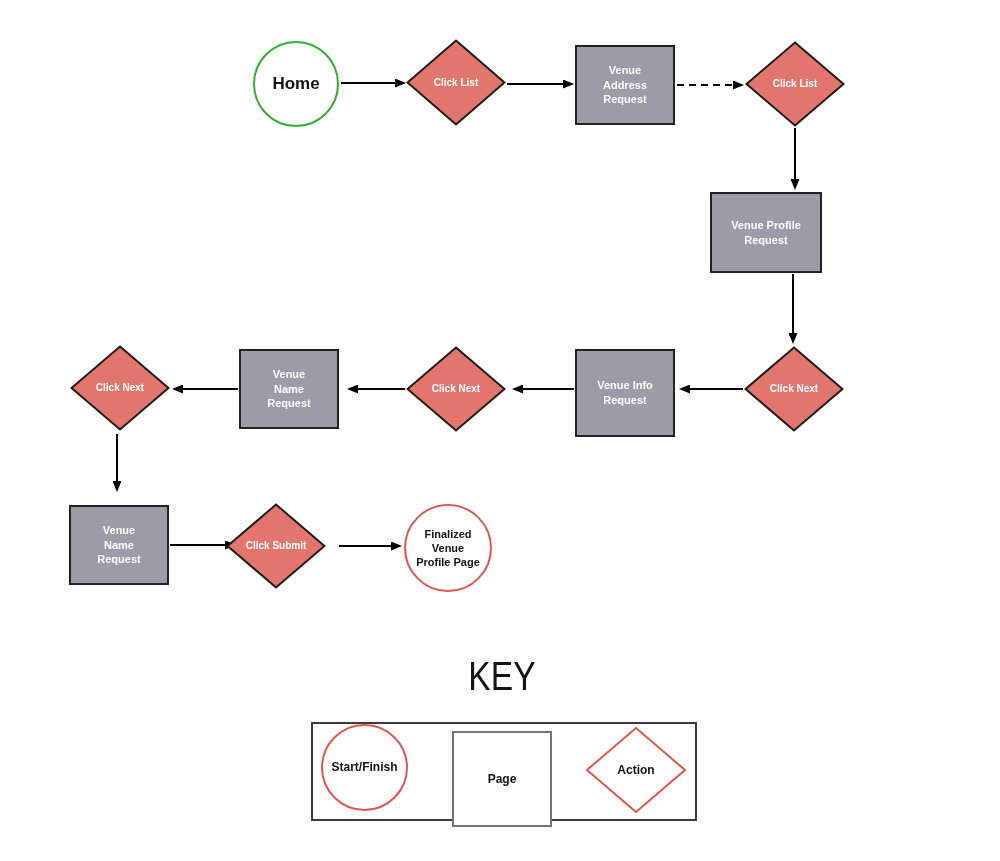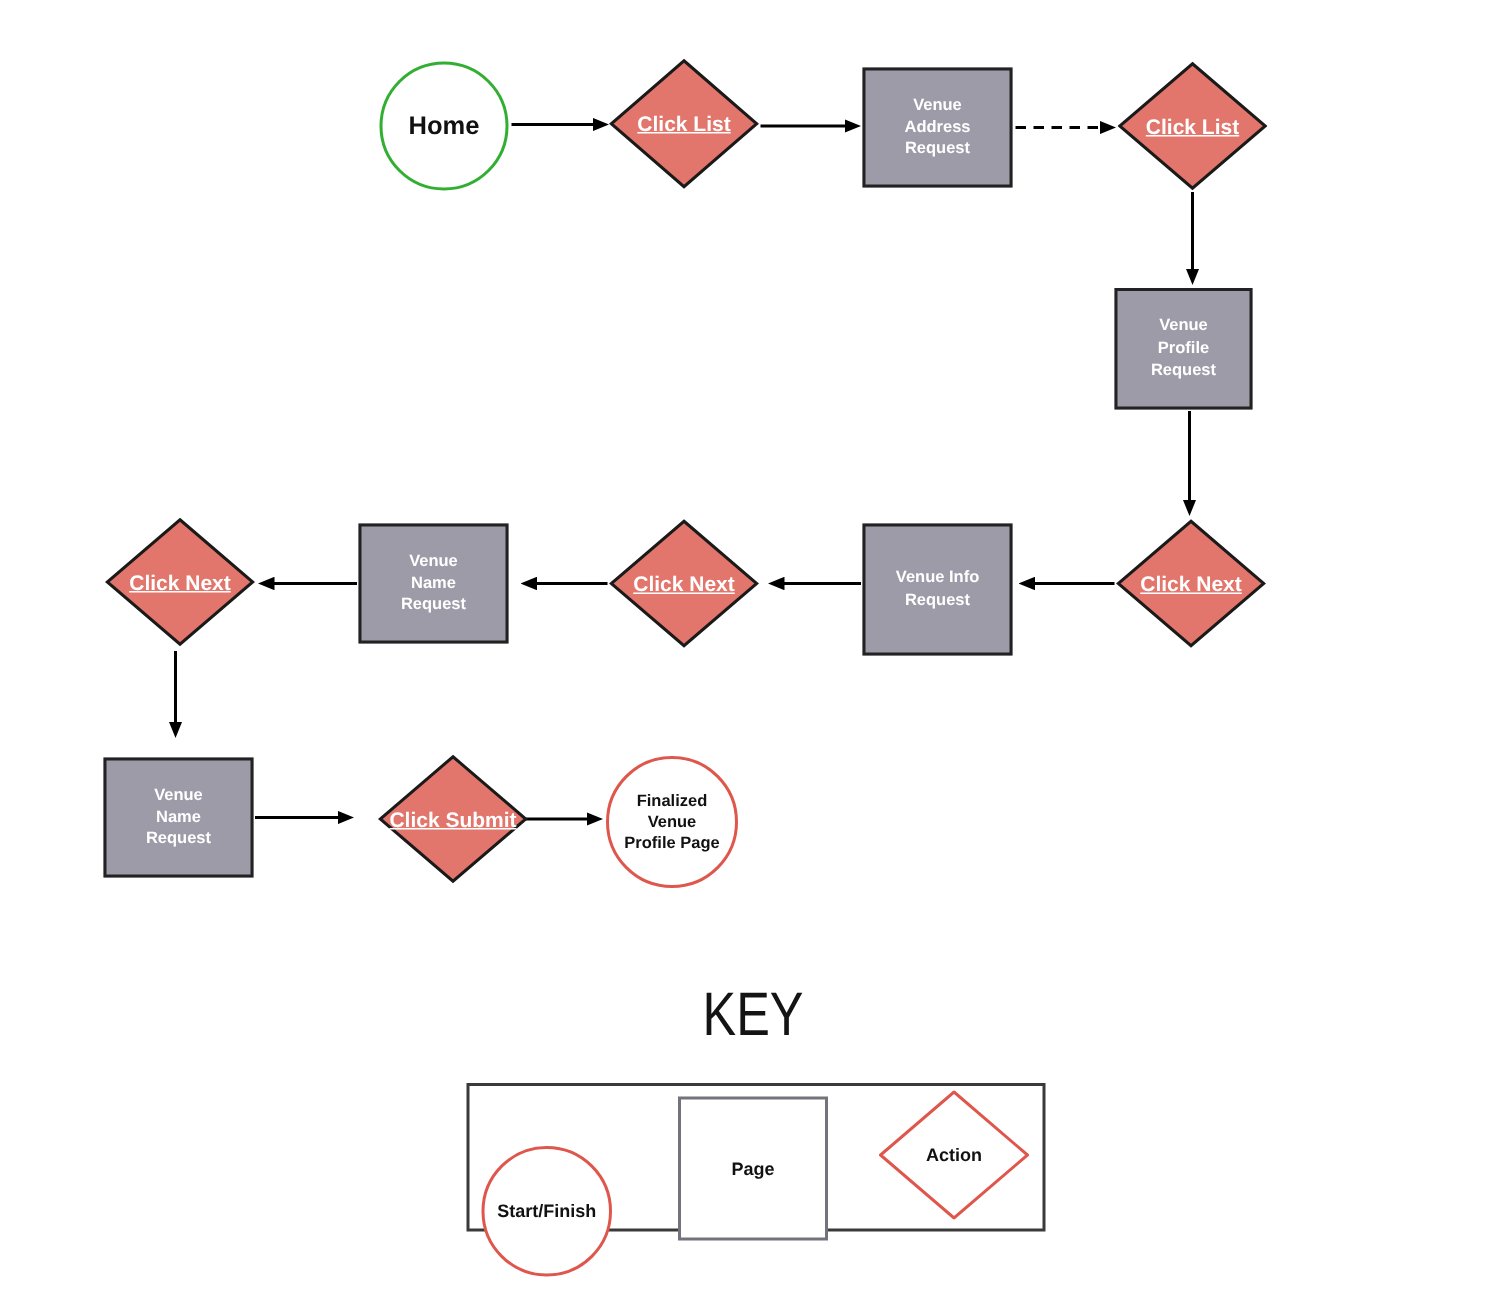--- a/index.html
+++ b/index.html
@@ -10,21 +10,21 @@
   }
   #arrow-layer{position:absolute;left:0;top:0;width:1000px;height:861px;pointer-events:none;}
   .node{position:absolute;}
   .node svg{position:absolute;left:0;top:0;width:100%;height:100%;display:block;}
   .label{
     position:absolute;inset:0;display:flex;align-items:center;justify-content:center;
     text-align:center;font-weight:bold;line-height:1.35;
   }
   .lbl-white{color:#ffffff;font-size:11px;}
   .lbl-black{color:#111111;font-size:17px;}
-  .diamond-label{white-space:nowrap;font-size:14px;color:#ffffff;text-decoration:underline;}
+  .diamond-label{white-space:nowrap;font-size:10px;color:#ffffff;}
   .rect-label{padding:0 20px;}
   .finalized-label{font-size:11px;color:#111;padding:0 12px;line-height:1.3;}
   .circle-shape{
     position:absolute;inset:0;border-radius:50%;background:#ffffff;box-sizing:border-box;
   }
   .home-border{border:2.5px solid #32af32;}
   .finish-border{border:2.5px solid #df574c;}
   .page-rect{
     position:absolute;inset:0;background:#9d9ba8;border:2px solid #222222;box-sizing:border-box;
   }
@@ -84,21 +84,21 @@
   <div class="label lbl-white rect-label">Venue Address Request</div>
 </div>
 
 <div class="node" style="left:745px;top:41px;width:100px;height:86px">
   <svg viewBox="0 0 100 86">
       <polygon points="50,1.5 98.5,43 50,84.5 1.5,43" fill="#e2766c" stroke="#1a1a1a" stroke-width="2"></polygon>
     </svg>
   <div class="label diamond-label">Click List</div>
 </div>
 
-<div class="node" style="left:743px;top:192px;width:92px;height:81px">
+<div class="node" style="left:710px;top:192px;width:112px;height:81px">
   <div class="page-rect"></div>
   <div class="label lbl-white rect-label">Venue Profile Request</div>
 </div>
 
 <div class="node" style="left:744px;top:346px;width:100px;height:86px">
   <svg viewBox="0 0 100 86">
       <polygon points="50,1.5 98.5,43 50,84.5 1.5,43" fill="#e2766c" stroke="#1a1a1a" stroke-width="2"></polygon>
     </svg>
   <div class="label diamond-label">Click Next</div>
 </div>
@@ -125,37 +125,37 @@
       <polygon points="50,1.5 98.5,43 50,84.5 1.5,43" fill="#e2766c" stroke="#1a1a1a" stroke-width="2"></polygon>
     </svg>
   <div class="label diamond-label">Click Next</div>
 </div>
 
 <div class="node" style="left:69px;top:505px;width:100px;height:80px">
   <div class="page-rect"></div>
   <div class="label lbl-white rect-label">Venue Name Request</div>
 </div>
 
-<div class="node" style="left:252px;top:503px;width:100px;height:86px">
+<div class="node" style="left:226px;top:503px;width:100px;height:86px">
   <svg viewBox="0 0 100 86">
       <polygon points="50,1.5 98.5,43 50,84.5 1.5,43" fill="#e2766c" stroke="#1a1a1a" stroke-width="2"></polygon>
     </svg>
   <div class="label diamond-label">Click Submit</div>
 </div>
 
 <div class="node" style="left:404px;top:504px;width:88px;height:88px">
   <div class="circle-shape finish-border"></div>
   <div class="label finalized-label">Finalized Venue Profile Page</div>
 </div>
 
 <div class="key-title">KEY</div>
 
 <div class="key-box"></div>
 
-<div class="node" style="left:321px;top:764px;width:87px;height:87px">
+<div class="node" style="left:321px;top:724px;width:87px;height:87px">
   <div class="circle-shape finish-border" style="border-width:2px"></div>
   <div class="label key-label">Start/Finish</div>
 </div>
 
 <div class="node" style="left:452px;top:731px;width:100px;height:96px">
   <div class="key-page-rect"></div>
   <div class="label key-label">Page</div>
 </div>
 
 <div class="node" style="left:586px;top:727px;width:100px;height:86px">

